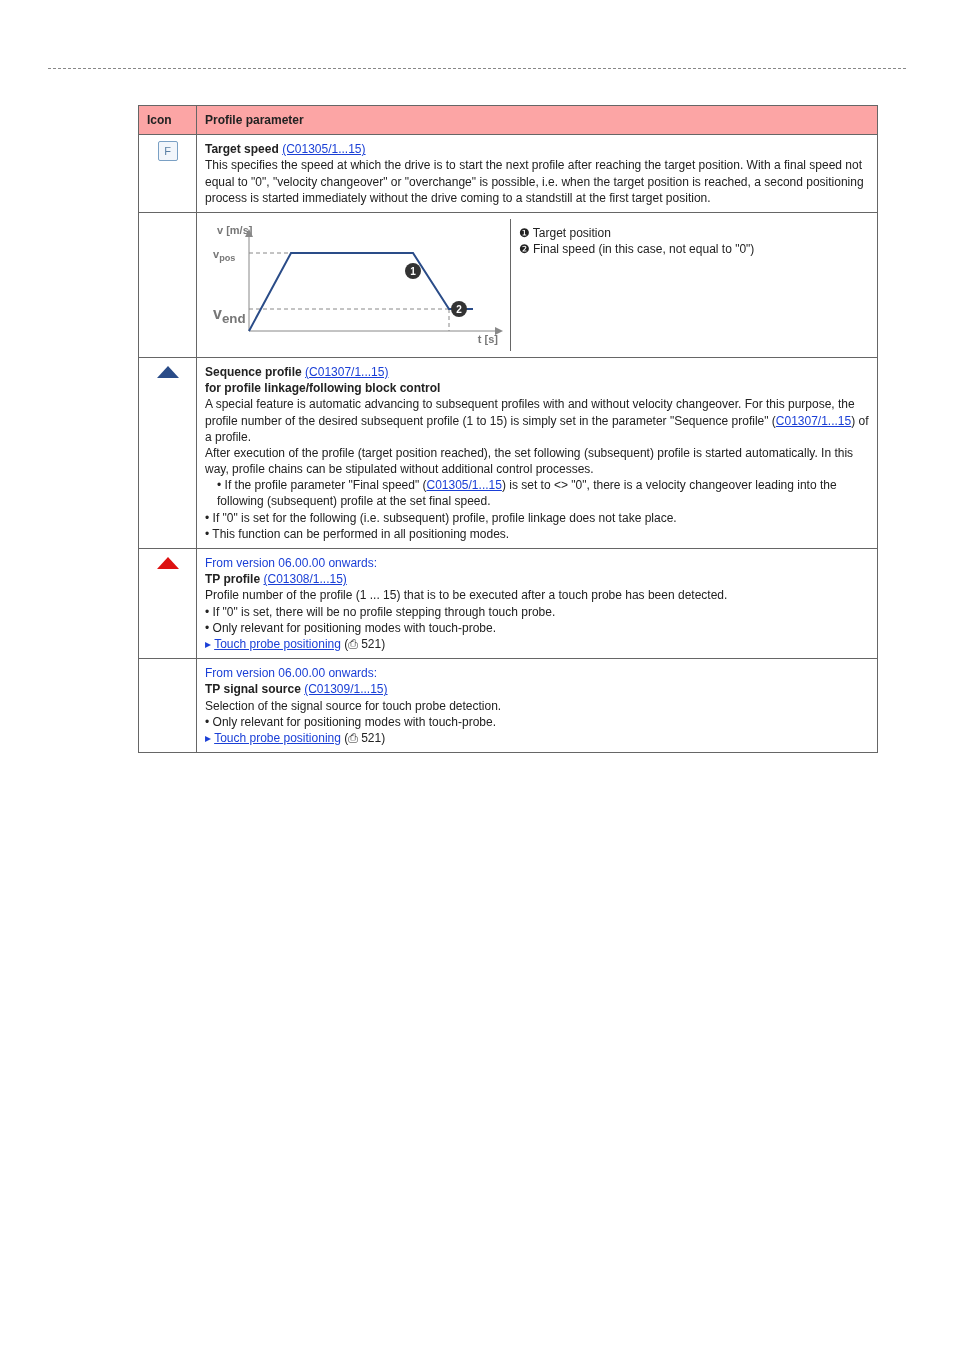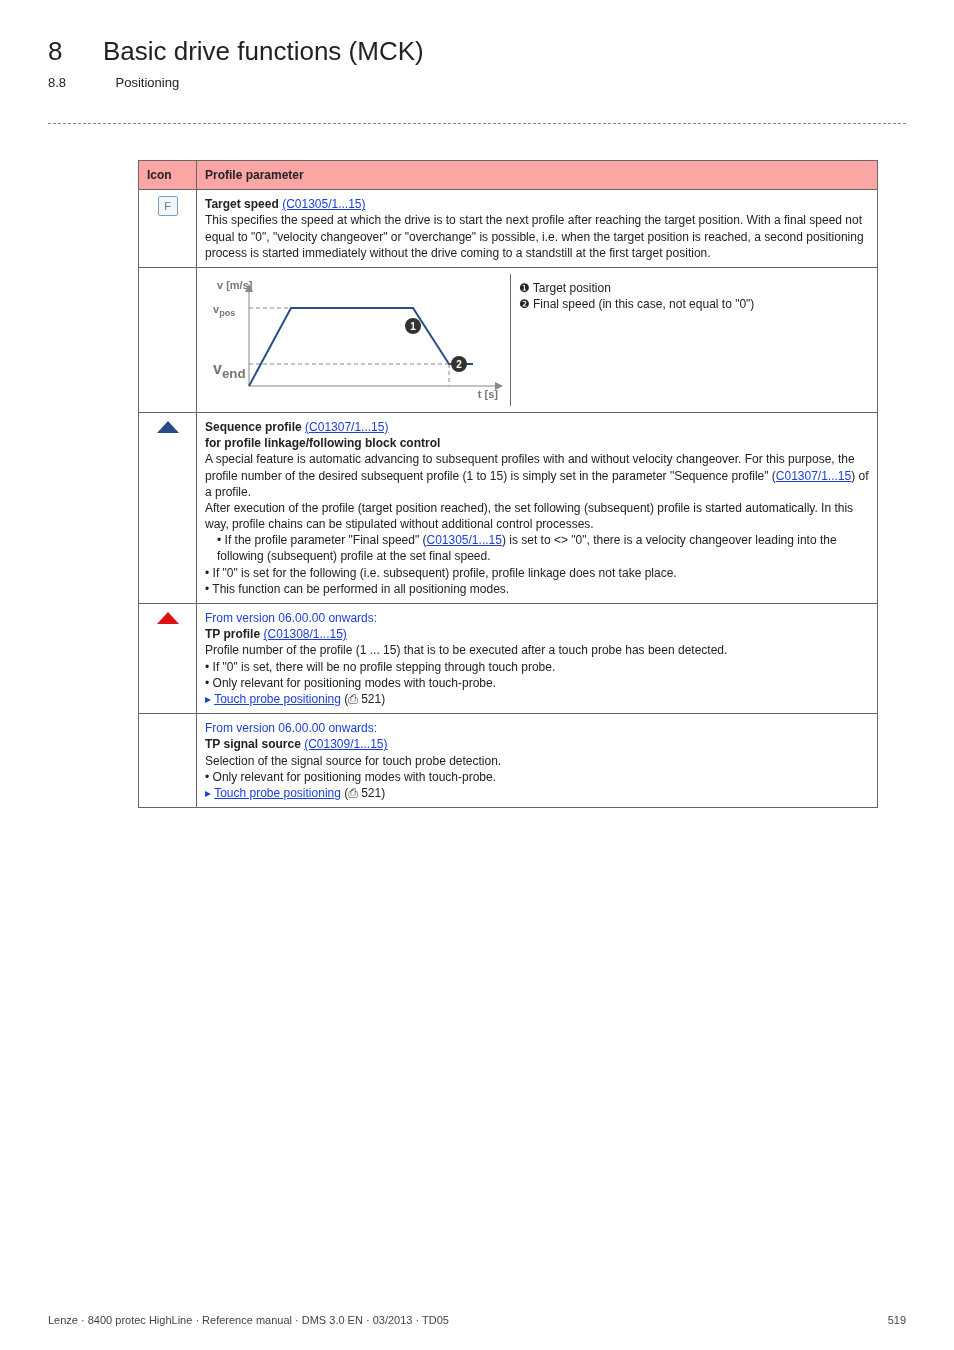--- a/index.html
+++ b/index.html
@@ -133,27 +133,20 @@
     display: flex;
     justify-content: space-between;
   }
   svg.wedge-icon { display:block; margin: 0 auto; }
 </style>
 </head>
 <body>
 
 <div class="page">
 
-  <div>
-    <span class="hdr-num">8</span>
-    <span class="hdr-title">Basic drive functions (MCK)</span>
-    <br>
-    <span class="sub-num">8.8</span>
-    <span class="sub-title">Positioning</span>
-  </div>
 
   <hr class="dash-rule">
 
   <table class="table">
     <colgroup>
         <col class="icon-col">
         <col>
       </colgroup>
     <thead>
       <tr>
@@ -264,17 +257,13 @@
           <div>
             <span class="blue-text">▸ </span>
             <a class="link" href="#">Touch probe positioning</a>
             <span> (⎙ 521)</span>
           </div>
         </td>
       </tr>
     </tbody>
   </table>
 
-  <div class="footer">
-    <span>Lenze · 8400 protec HighLine · Reference manual · DMS 3.0 EN · 03/2013 · TD05</span>
-    <span>519</span>
-  </div>
 </div>
 
 </body></html>

